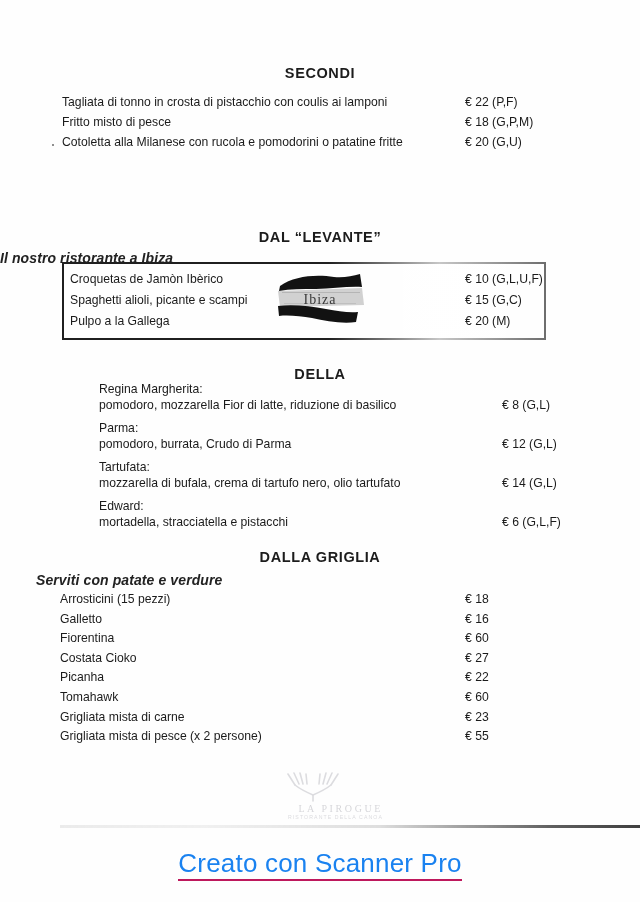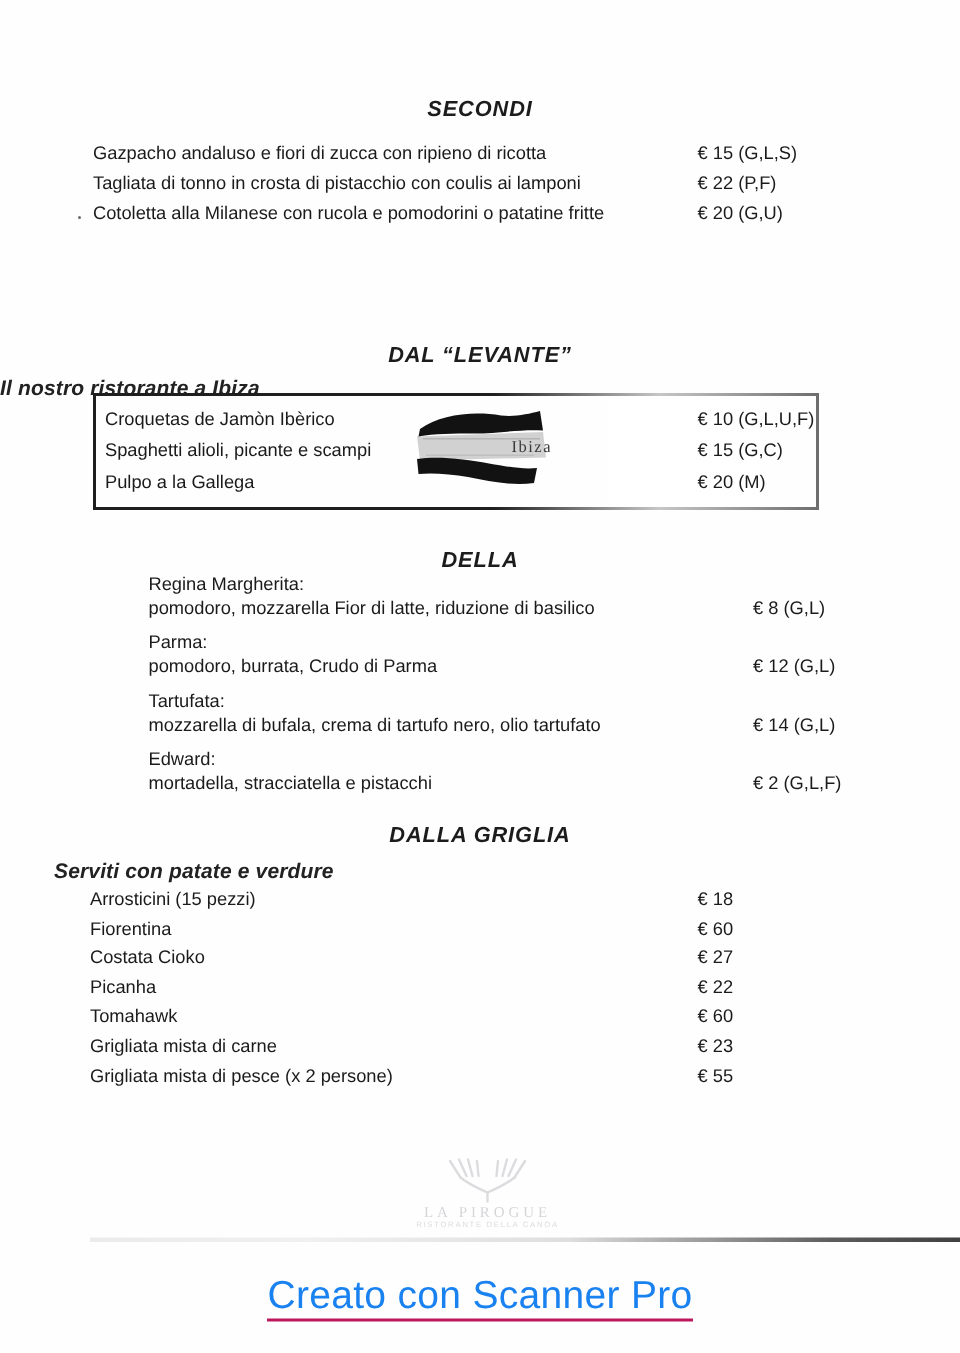--- a/index.html
+++ b/index.html
@@ -21,21 +21,20 @@
   .page {
     position: absolute;
     inset: 0;
     background: #fefefe;
   }
 
   
   .section-title {
     text-align: center;
     font-weight: bold;
-    font-style: italic;
     font-size: 14.5px;
     letter-spacing: 0.6px;
     color: #1c1c1c;
   }
   .section-sub {
     text-align: left;
     font-weight: bold;
     font-style: italic;
     font-size: 14px;
     letter-spacing: 0.1px;
@@ -105,23 +104,23 @@
     position: absolute;
     left: 272px;
     top: 272px;
     width: 96px;
     height: 54px;
   }
   #ibiza-stamp .lbl {
     position: absolute;
     left: 0; right: 0;
     top: 20px;
-    text-align: right;
+    text-align: center;
     font-family: "Liberation Serif", "DejaVu Serif", serif;
-    font-size: 11px;
+    font-size: 14px;
     letter-spacing: 1px;
     color: #3a3a3a;
     z-index: 3;
   }
 
   
   #pinse-title { position: absolute; left: 0; right: 0; top: 366px; }
   #pinse-list  { position: absolute; left: 62px; top: 381px; width: 520px; }
   .pinse-item {
     position: relative;
@@ -148,26 +147,26 @@
   
   #griglia-title { position: absolute; left: 0; right: 0; top: 549px; }
   #griglia-sub   { position: absolute; left: 0; right: 0; top: 572px; padding-left: 36px; }
   #griglia-rows  { position: absolute; left: 60px; top: 590px; width: 520px; }
   #griglia-rows .row { height: 19.6px; line-height: 19.6px; }
   #griglia-rows .pr { left: 405px; }
 
   
   #logo {
     position: absolute;
-    left: 255px;
+    left: 243px;
     top: 772px;
     width: 140px;
     height: 52px;
     opacity: 0.3;
-    text-align: center;
+    text-align: right;
   }
   #logo .forks { display: block; margin: 0 auto; }
   #logo .brand {
     display: block;
     margin-top: 1px;
     font-family: "Liberation Serif", "DejaVu Serif", serif;
     font-size: 10px;
     letter-spacing: 2.6px;
     color: #7a7a86;
   }
@@ -212,26 +211,26 @@
   }
 </style>
 </head>
 <body>
 
 <div class="page">
 
   <div id="secondi-title" class="section-title">SECONDI</div>
   <div id="secondi-rows" class="rows">
       <div class="row">
-        <span class="nm">Gazpacho andaluso e fiori di zucca con ripieno di ricotta</span>
-        <span class="pr">€ 15 (G,L,S)</span>
-      </div>
-      <div class="row">
         <span class="nm">Tagliata di tonno in crosta di pistacchio con coulis ai lamponi</span>
         <span class="pr">€ 22 (P,F)</span>
+      </div>
+      <div class="row">
+        <span class="nm">Fritto misto di pesce</span>
+        <span class="pr">€ 18 (G,P,M)</span>
       </div>
       <div class="row">
         <span class="speck"></span>
         <span class="nm">Cotoletta alla Milanese con rucola e pomodorini o patatine fritte</span>
         <span class="pr">€ 20 (G,U)</span>
       </div>
     </div>
 
   <div id="levante-title" class="section-title">DAL “LEVANTE”</div>
   <div id="levante-sub" class="section-sub">Il nostro ristorante a Ibiza</div>
@@ -280,30 +279,34 @@
         <span class="pr">€ 12 (G,L)</span>
       </div>
       <div class="pinse-item">
         <span class="nm">Tartufata:</span>
         <span class="ds">mozzarella di bufala, crema di tartufo nero, olio tartufato</span>
         <span class="pr">€ 14 (G,L)</span>
       </div>
       <div class="pinse-item">
         <span class="nm">Edward:</span>
         <span class="ds">mortadella, stracciatella e pistacchi</span>
-        <span class="pr">€ 2  (G,L,F)</span>
+        <span class="pr">€ 6  (G,L,F)</span>
       </div>
     </div>
 
   <div id="griglia-title" class="section-title">DALLA GRIGLIA</div>
   <div id="griglia-sub" class="section-sub">Serviti con patate e verdure</div>
   <div id="griglia-rows" class="rows">
       <div class="row">
         <span class="nm">Arrosticini (15 pezzi)</span>
         <span class="pr">€ 18</span>
+      </div>
+      <div class="row">
+        <span class="nm">Galletto</span>
+        <span class="pr">€ 16</span>
       </div>
       <div class="row">
         <span class="nm">Fiorentina</span>
         <span class="pr">€ 60</span>
       </div>
       <div class="row">
         <span class="nm">Costata Cioko</span>
         <span class="pr">€ 27</span>
       </div>
       <div class="row">

